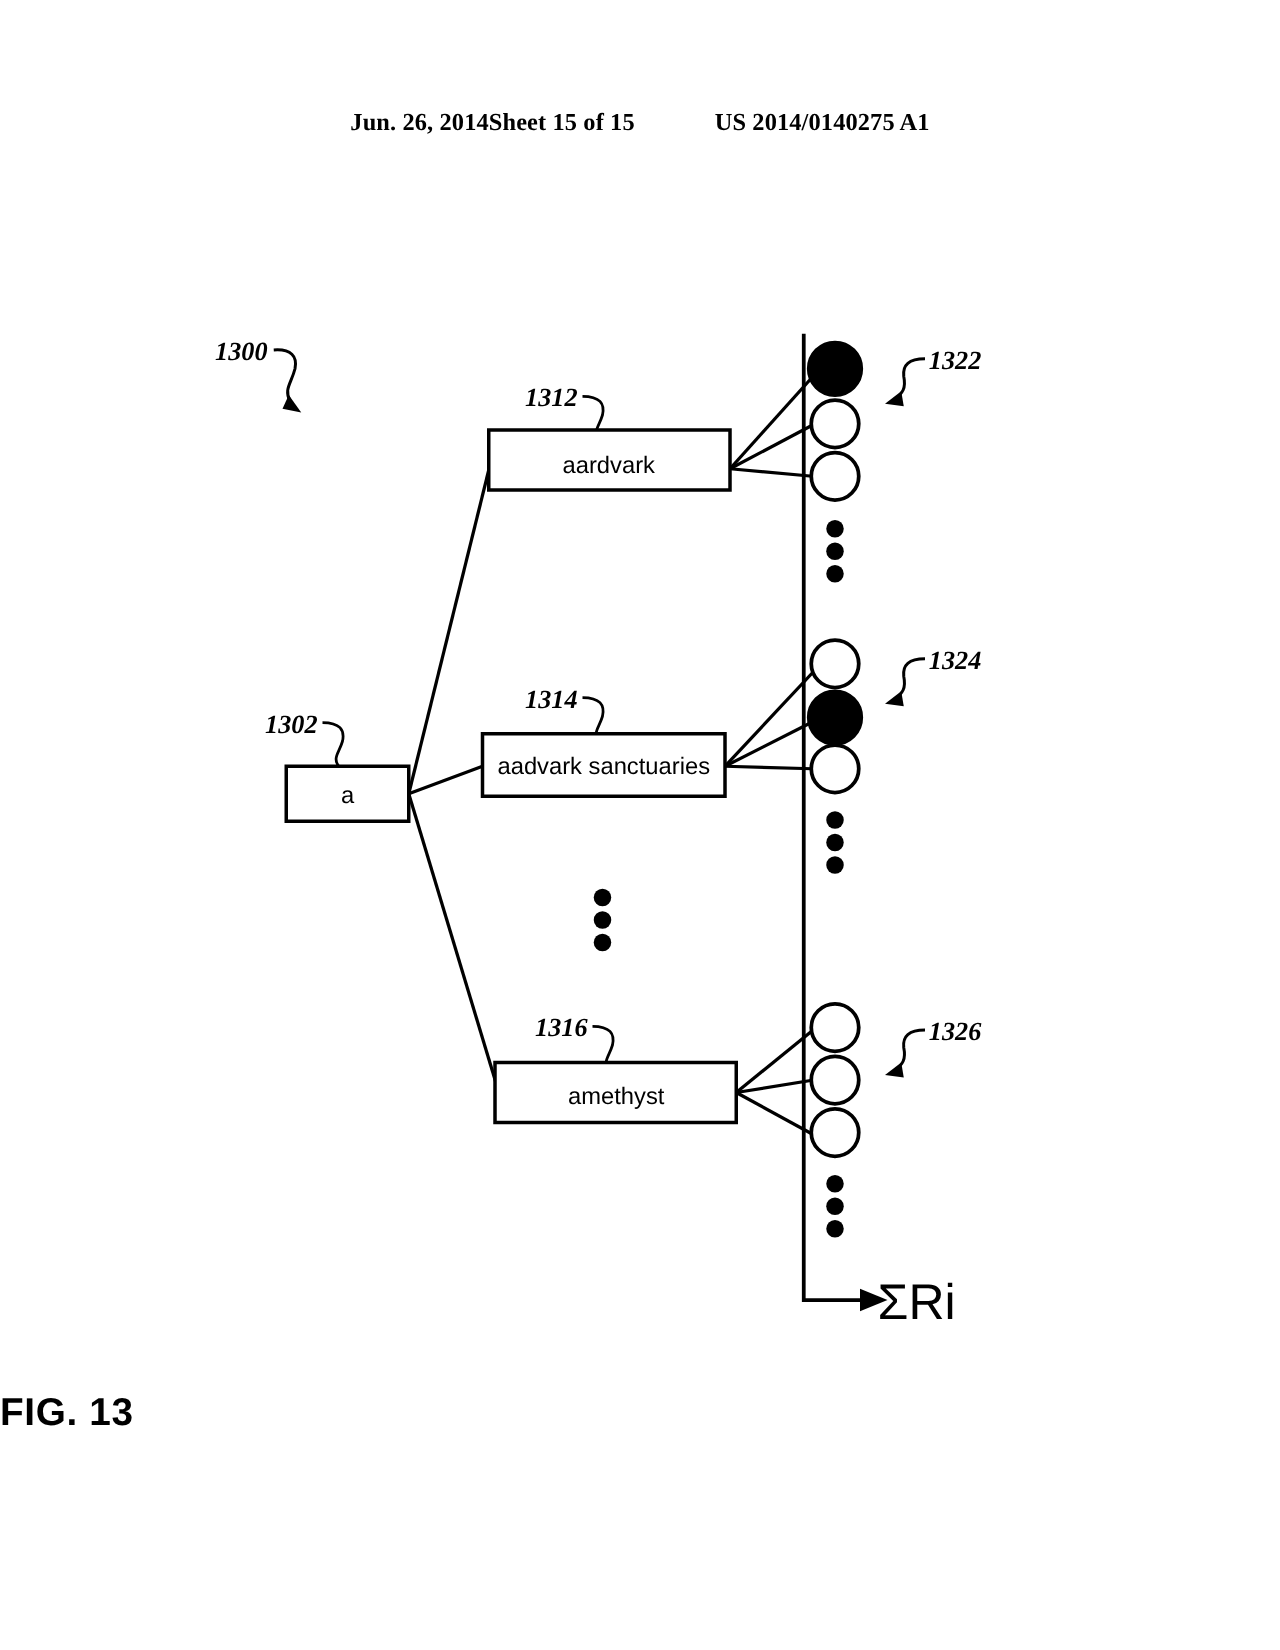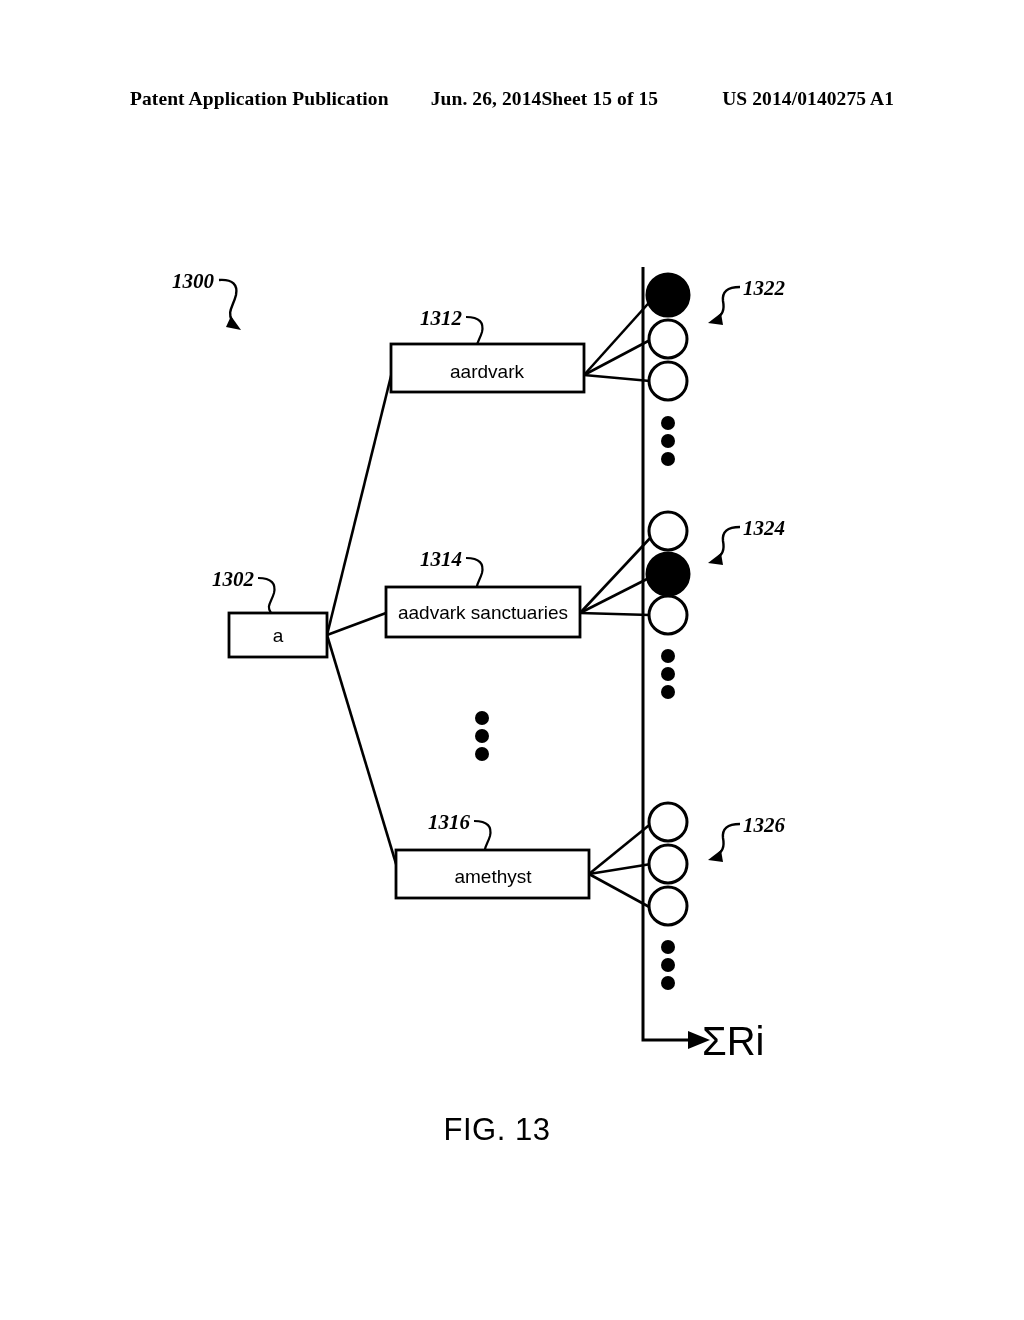--- a/index.html
+++ b/index.html
@@ -45,23 +45,23 @@
     width: 1024px;
     height: 1320px;
   }
 
   
   .fig-caption {
     position: absolute;
     top: 1112px;
     left: 0;
     width: 994px;
-    text-align: center;
+    text-align: left;
     font-family: "Liberation Sans", sans-serif;
-    font-weight: normal;
+    font-weight: bold;
     font-size: 31px;
     letter-spacing: 0.5px;
   }
 
   
   .node-label {
     font-family: "Liberation Sans", sans-serif;
     font-size: 19px;
     fill: #000;
   }
@@ -75,21 +75,20 @@
   .sum-label {
     font-family: "Liberation Sans", sans-serif;
     font-size: 40px;
     fill: #000;
   }
 </style>
 </head>
 <body>
 
 <div class="patent-header">
-  <span class="hdr-pub">Patent Application Publication</span>
   <span class="hdr-date">Jun. 26, 2014</span>
   <span class="hdr-sheet">Sheet 15 of 15</span>
   <span class="hdr-num">US 2014/0140275 A1</span>
 </div>
 
 <svg id="figure-canvas" viewBox="0 0 1024 1320">
 
   <text class="ref-label" x="172" y="288">1300</text>
   <path d="M219,280 C233,279 238,285 236,295 C233,307 227,311 232,321" fill="none" stroke="#000" stroke-width="2.4"></path>
   <path d="M231,316 L241,330 L226,327 Z" fill="#000"></path>

